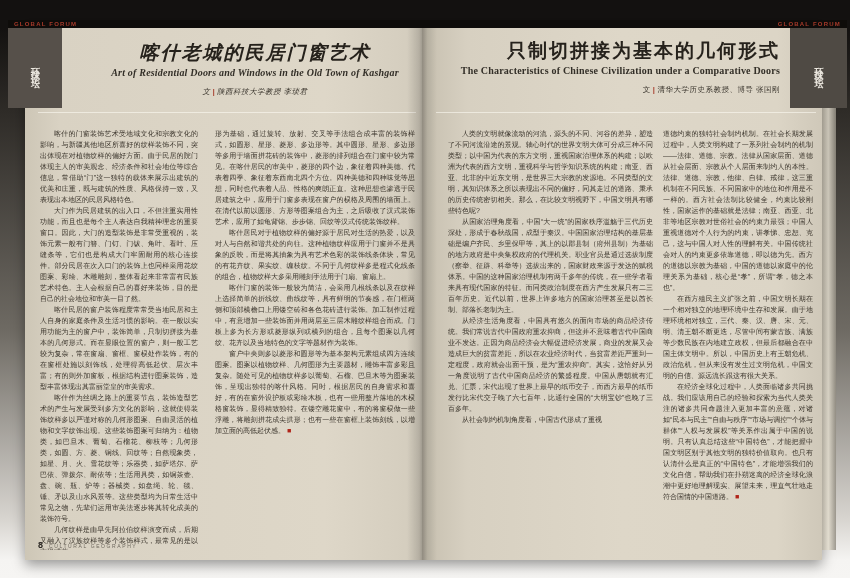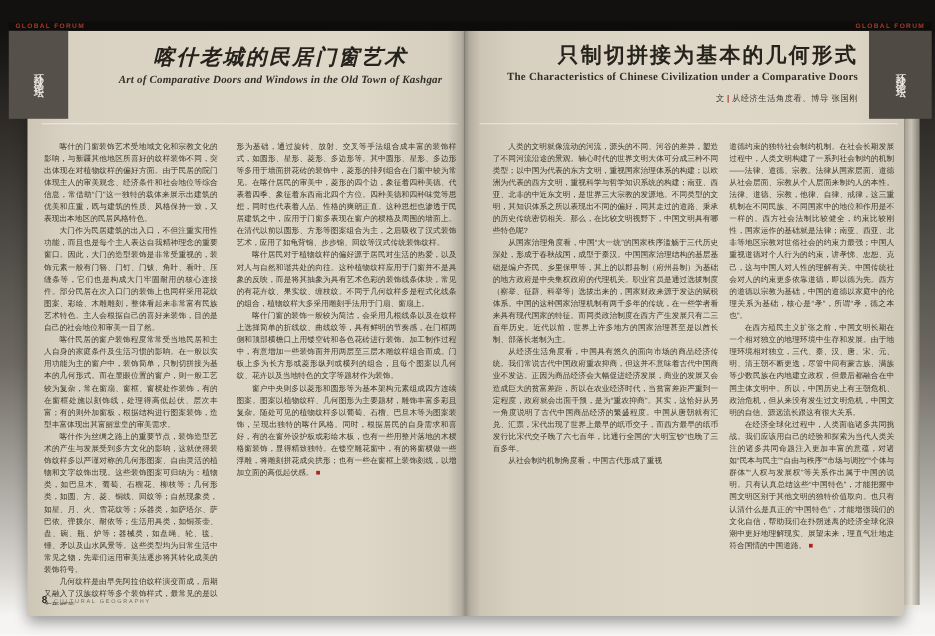--- a/index.html
+++ b/index.html
@@ -67,27 +67,28 @@
 
   <div class="tab l">
     <span>环球论坛</span>
   </div>
   <div class="tab r">
     <span>环球论坛</span>
   </div>
 
   <div class="header hl">
     <h1 class="title">喀什老城的民居门窗艺术</h1>
-    <div class="sub">Art of Comparative Doors and Windows in the Old Town of Kashgar</div>
+    <div class="sub">Art of Residential Doors and Windows in the Old Town of Kashgar</div>
+    <div class="byline"><span>文</span><span class="pipe">|</span><span>陕西科技大学教授 李琰君</span></div>
   </div>
 
   <div class="header hr">
     <h1 class="title">只制切拼接为基本的几何形式</h1>
     <div class="sub">The Characteristics of Chinese Civilization under a Comparative Doors</div>
-    <div class="byline"><span>文</span><span class="pipe">|</span><span>从经济生活角度看、博导 张国刚</span></div>
+    <div class="byline"><span>文</span><span class="pipe">|</span><span>清华大学历史系教授、博导 张国刚</span></div>
   </div>
 
   <div class="rule rl"></div>
   <div class="rule rr"></div>
 
   <div class="col l1">
     <p class="para">喀什的门窗装饰艺术受地域文化和宗教文化的影响，与新疆其他地区所喜好的纹样装饰不同，突出体现在对植物纹样的偏好方面。由于民居的院门体现主人的审美观念、经济条件和社会地位等综合信息，常借助“门”这一独特的载体来展示出建筑的优美和庄重，既与建筑的性质、风格保持一致，又表现出本地区的民居风格特色。</p>
     <p class="para">大门作为民居建筑的出入口，不但注重实用性功能，而且也是每个主人表达自我精神理念的重要窗口。因此，大门的造型装饰是非常受重视的，装饰元素一般有门簪、门钉、门钹、角叶、看叶、压缝条等，它们也是构成大门牢固耐用的核心连接件。部分民居在次入口门的装饰上也同样采用花纹图案、彩绘、木雕雕刻，整体看起来非常富有民族艺术特色。主人会根据自己的喜好来装饰，目的是自己的社会地位和审美一目了然。</p>
     <p class="para">喀什民居的窗户装饰程度常常受当地民居和主人自身的家庭条件及生活习惯的影响。在一般以实用功能为主的窗户中，装饰简单，只制切拼接为基本的几何形式。而在显眼位置的窗户，则一般工艺较为复杂，常在窗扇、窗框、窗棂处作装饰，有的在窗框处施以刻饰线，处理得高低起伏、层次丰富；有的则外加窗板，根据结构进行图案装饰，造型丰富体现出其富丽堂皇的审美需求。</p>
     <p class="para">喀什作为丝绸之路上的重要节点，装饰造型艺术的产生与发展受到多方文化的影响，这就使得装饰纹样多以严谨对称的几何形图案、自由灵活的植物和文字纹饰出现。这些装饰图案可归纳为：植物类，如巴旦木、葡萄、石榴花、柳枝等；几何形类，如圆、方、菱、铜线、回纹等；自然现象类，如星、月、火、雪花纹等；乐器类，如萨塔尔、萨巴依、弹拨尔、耐依等；生活用具类，如铜茶壶、盘、碗、瓶、炉等；器械类，如盘绳、轮、毯、锤、矛以及山水风景等。这些类型均为日常生活中常见之物，先辈们运用审美法逐步将其转化成美的装饰符号。</p>

